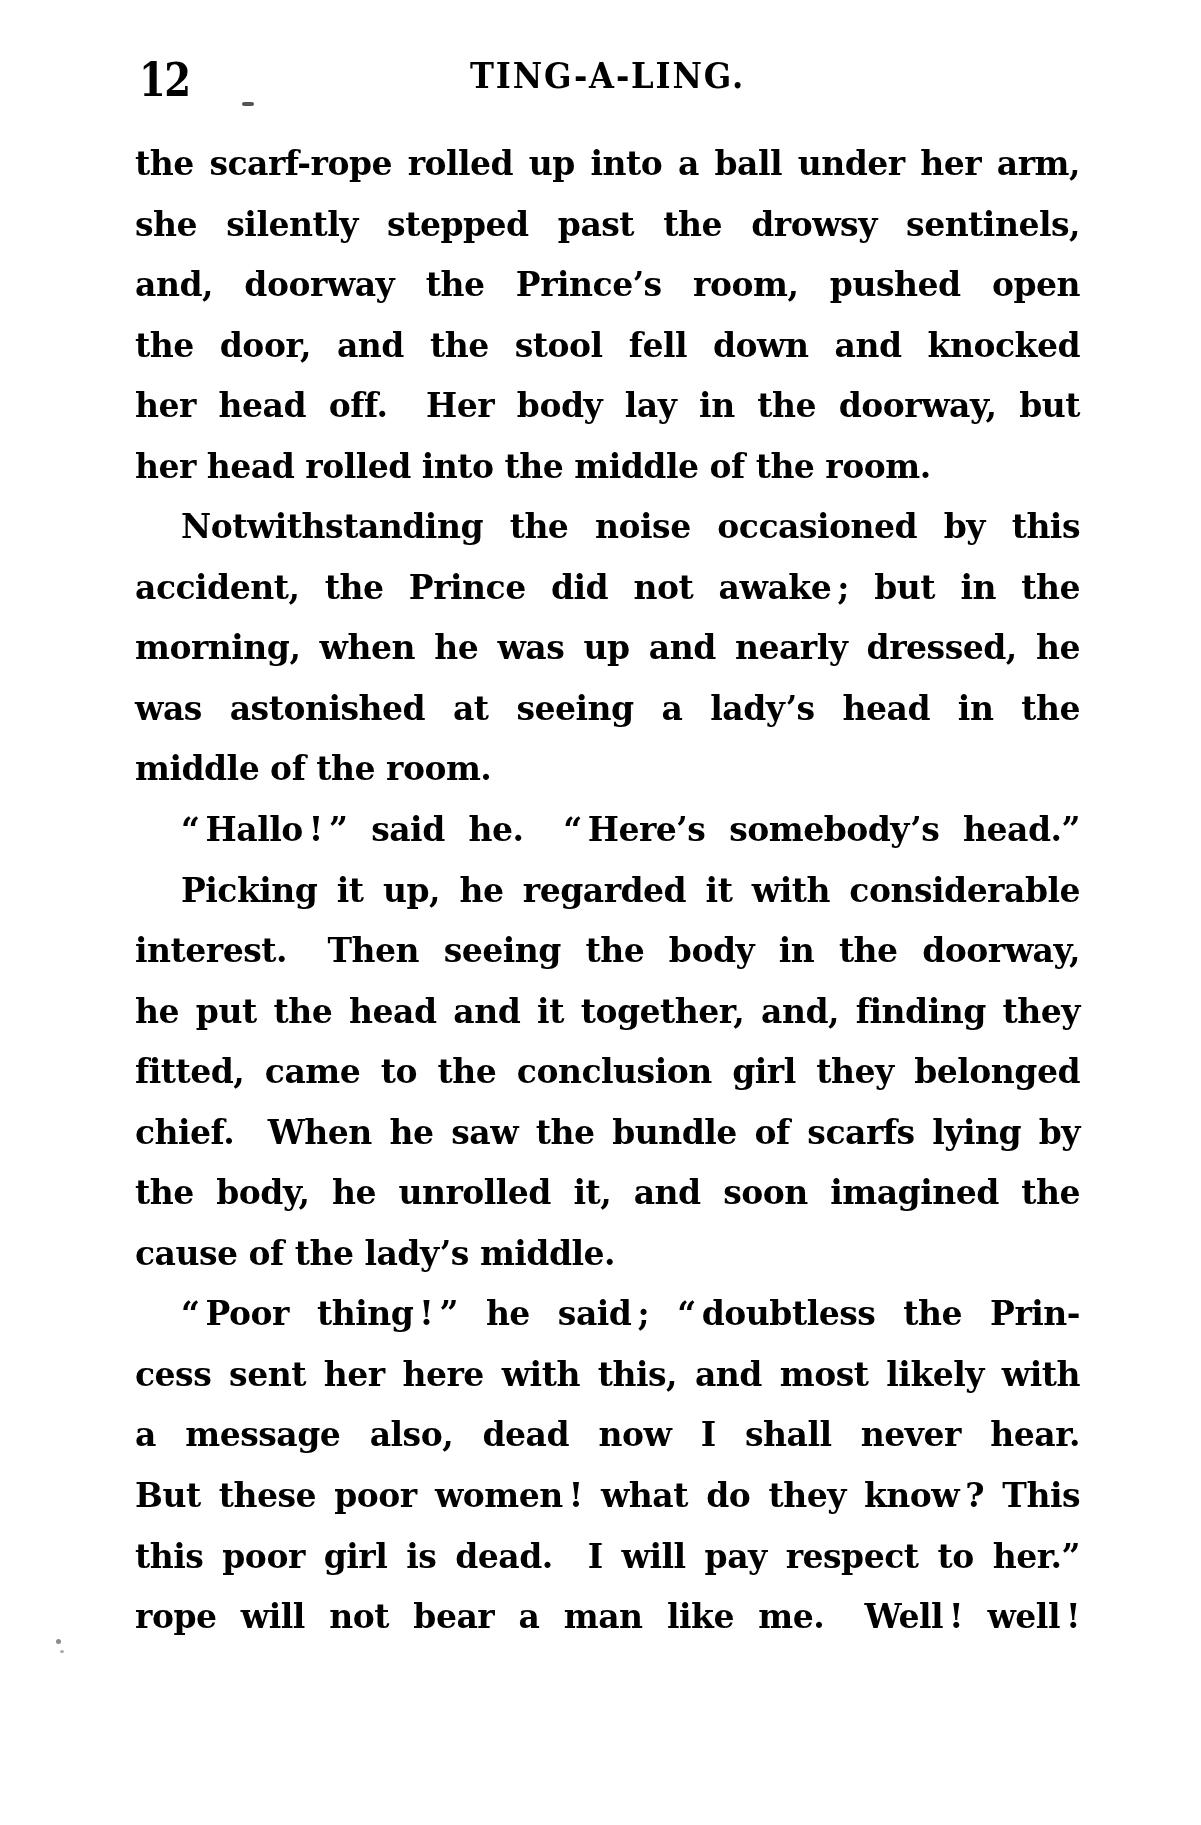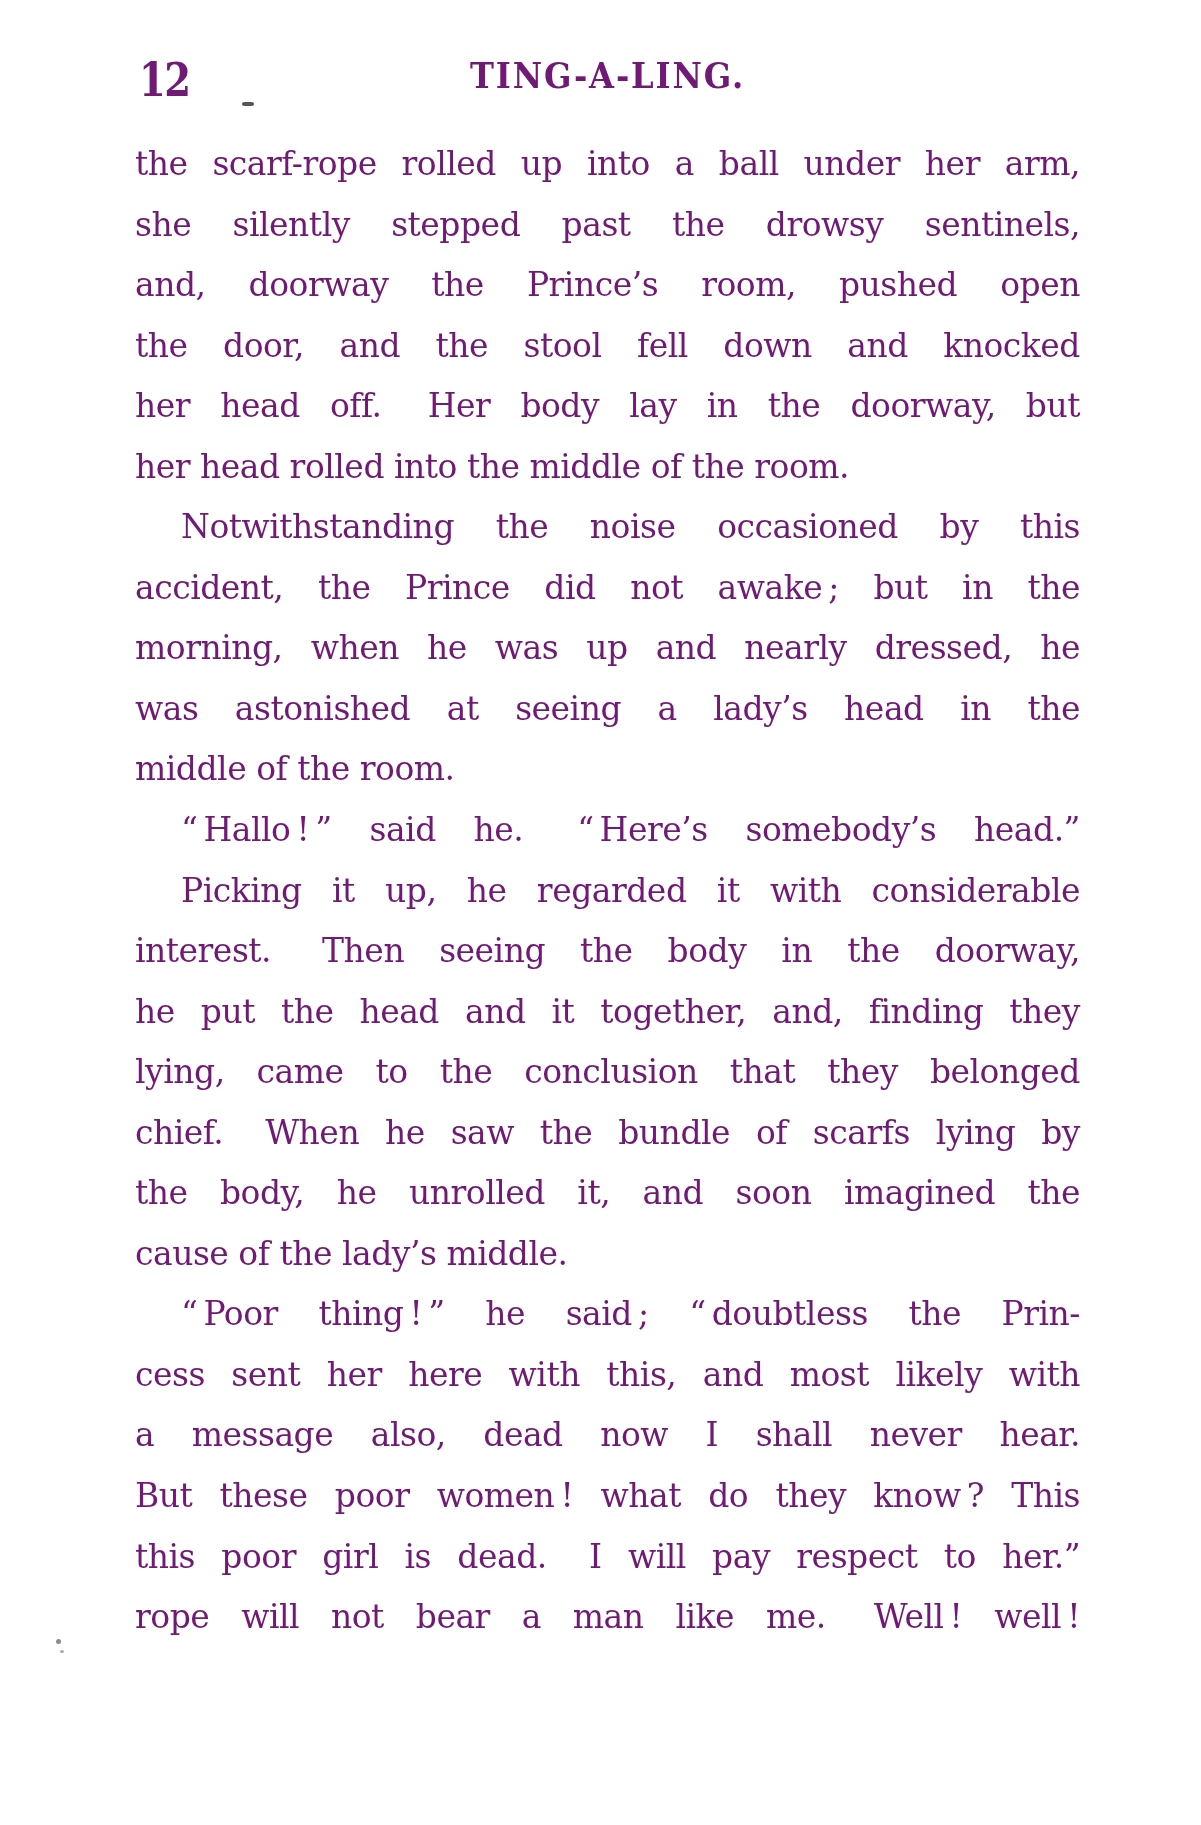--- a/index.html
+++ b/index.html
@@ -5,21 +5,21 @@
   html, body {
     margin: 0;
     padding: 0;
     background: #ffffff;
   }
   #scan-page {
     position: relative;
     width: 1201px;
     height: 1825px;
     background: #ffffff;
-    color: #701a75;
+    color: #000000;
     font-family: "DejaVu Serif", "Liberation Serif", serif;
     overflow: hidden;
   }
   
   #page-header {
     position: absolute;
     left: 135px;
     top: 50px;
     width: 945px;
     height: 62px;
@@ -53,21 +53,21 @@
   #page-text {
     position: absolute;
     left: 135px;
     top: 134px;
     width: 945px;
   }
   .ln {
     height: 60.55px;
     line-height: 60.55px;
     font-size: 33px;
-    font-weight: normal;
+    font-weight: bold;
     letter-spacing: -0.5px;
     white-space: normal;
     text-align: left;
   }
   .ln.j {
     text-align: justify;
     text-align-last: justify;
   }
   .ln.ind {
     padding-left: 46px;
@@ -125,21 +125,21 @@
     <div class="ln">her head rolled into the middle of the room.</div>
     <div class="ln j ind">Notwithstanding the noise occasioned by this</div>
     <div class="ln j">accident, the Prince did not awake ; but in the</div>
     <div class="ln j">morning, when he was up and nearly dressed, he</div>
     <div class="ln j">was astonished at seeing a lady’s head in the</div>
     <div class="ln">middle of the room.</div>
     <div class="ln j ind">“ Hallo ! ” said he.  “ Here’s somebody’s head.”</div>
     <div class="ln j ind">Picking it up, he regarded it with considerable</div>
     <div class="ln j">interest.  Then seeing the body in the doorway,</div>
     <div class="ln j">he put the head and it together, and, finding they</div>
-    <div class="ln j">lying, came to the conclusion that they belonged</div>
+    <div class="ln j">fitted, came to the conclusion girl they belonged</div>
     <div class="ln j">chief.  When he saw the bundle of scarfs lying by</div>
     <div class="ln j">the body, he unrolled it, and soon imagined the</div>
     <div class="ln">cause of the lady’s middle.</div>
     <div class="ln j ind">“ Poor thing ! ” he said ; “ doubtless the Prin-</div>
     <div class="ln j">cess sent her here with this, and most likely with</div>
     <div class="ln j">a message also, dead now I shall never hear.</div>
     <div class="ln j">But these poor women ! what do they know ? This</div>
     <div class="ln j">this poor girl is dead.  I will pay respect to her.”</div>
     <div class="ln j">rope will not bear a man like me.  Well ! well !</div>
   </div>

